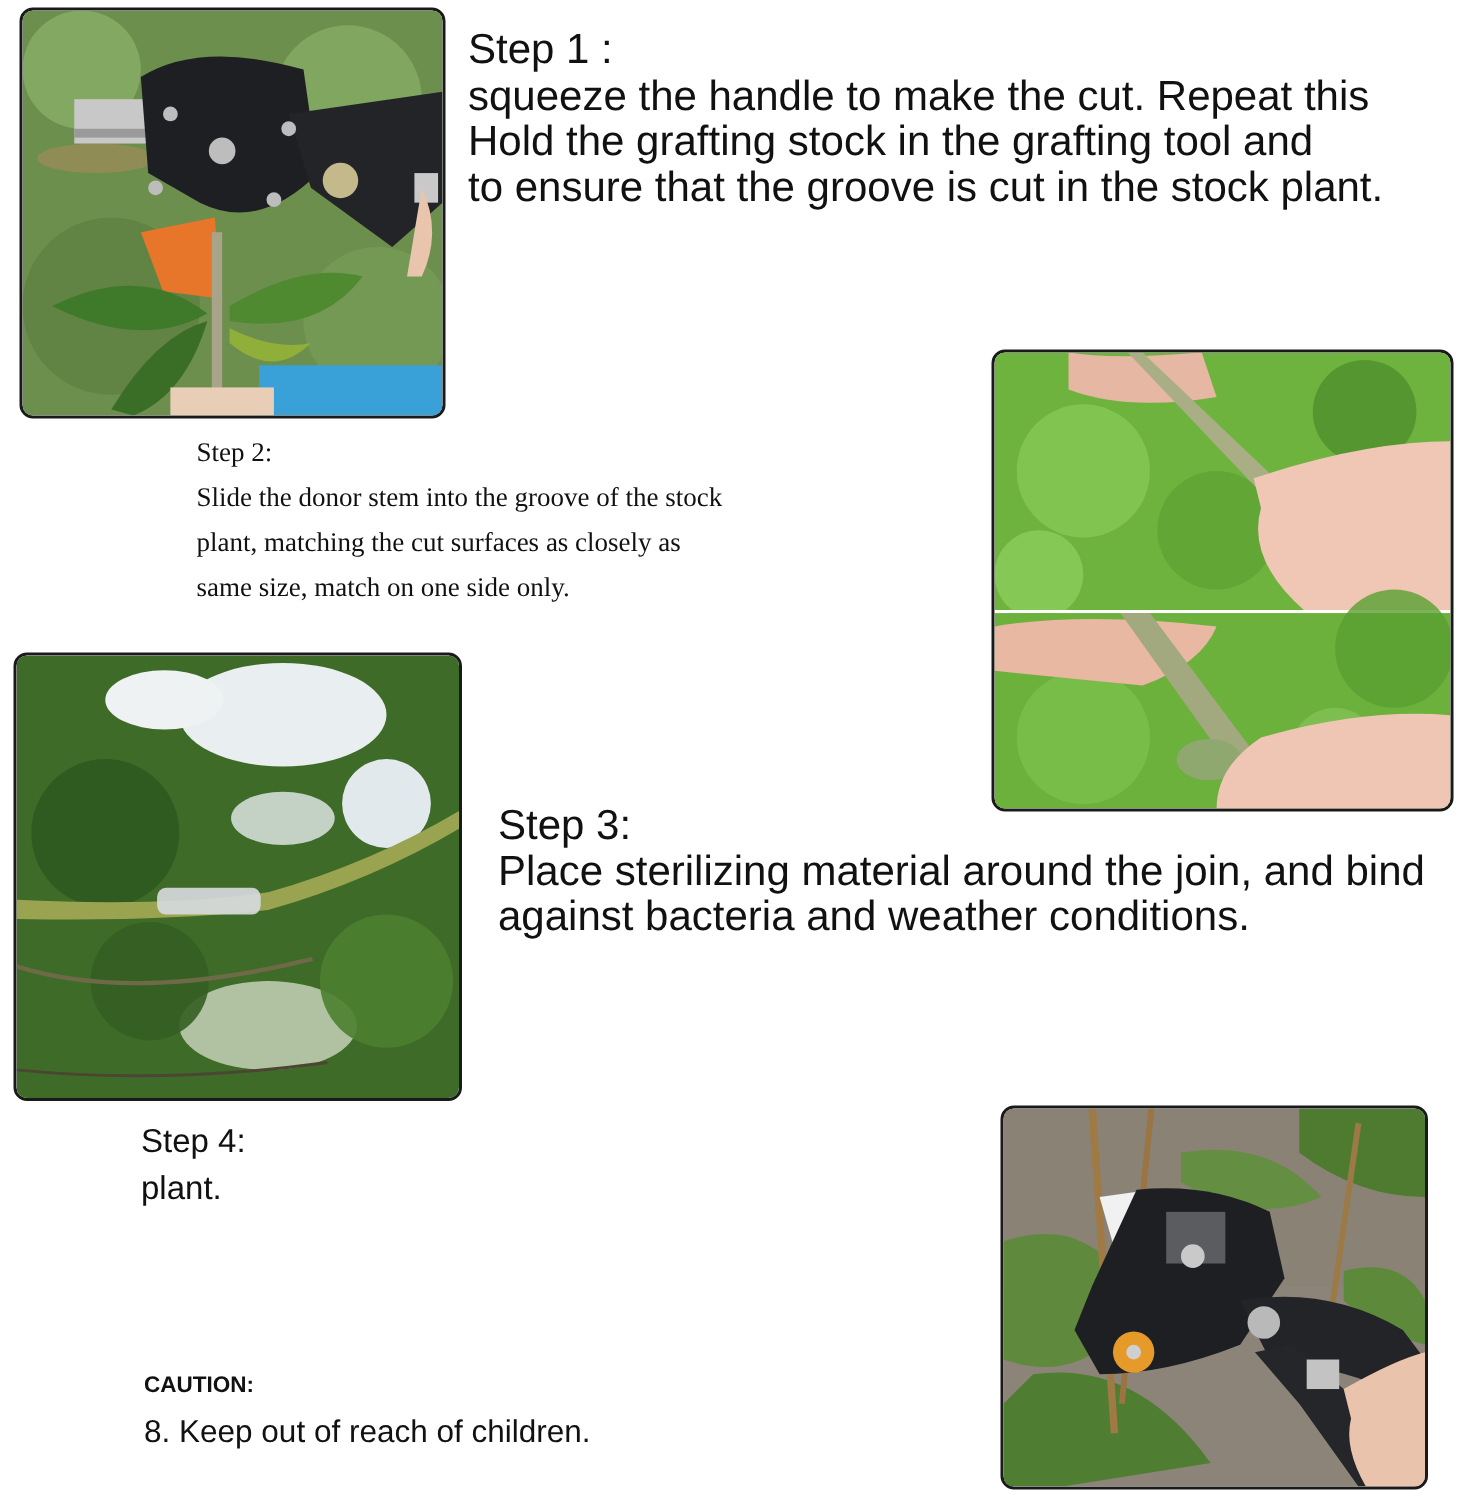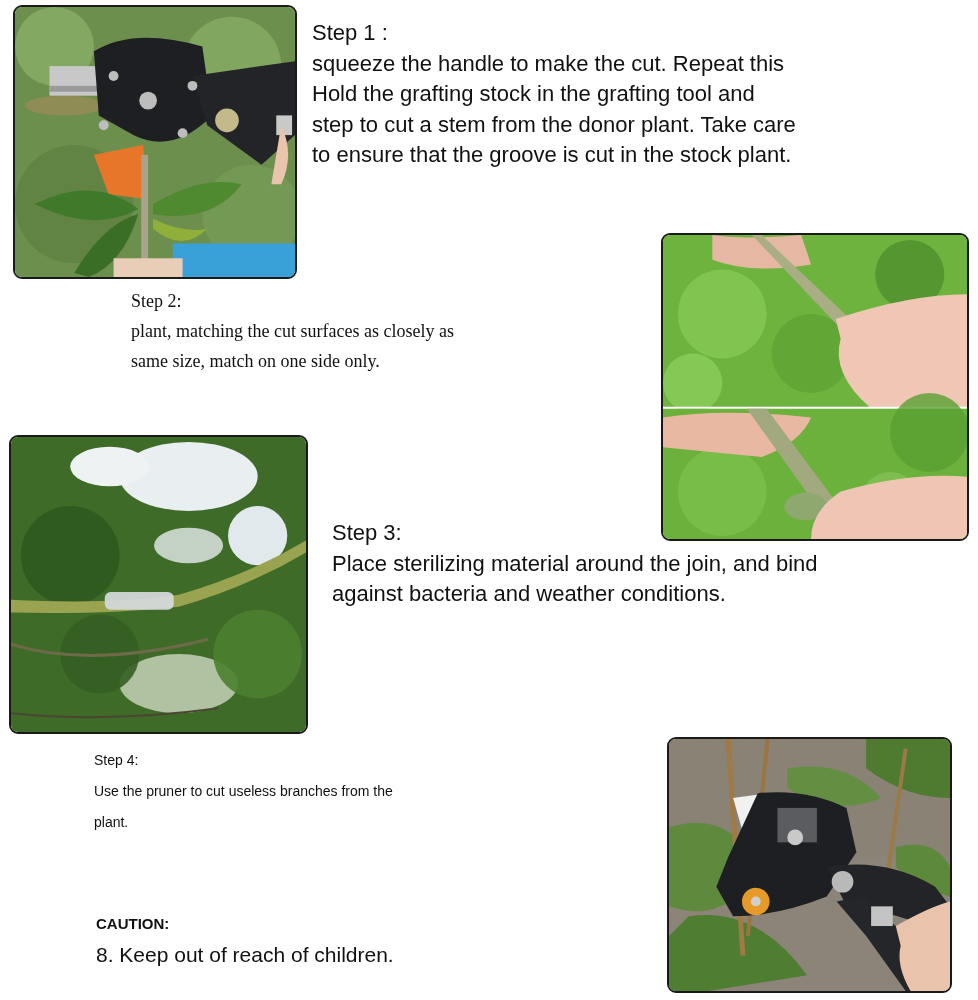--- a/index.html
+++ b/index.html
@@ -12,21 +12,21 @@
   .photo {
     position:absolute;
     border:2px solid #1a1a1a;
     border-radius:9px;
     overflow:hidden;
     box-sizing:border-box;
   }
   .photo svg { display:block; width:100%; height:100%; }
   .textblock {
     position:absolute;
-    font-size:22px;
+    font-size:28px;
     line-height:30.5px;
     color:#111111;
   }
   .textblock p { margin:0; }
   .caution-title { font-weight:bold; font-size:15px; }
 </style>
 </head>
 <body>
 
 <div class="photo" style="left:13px;top:5px;width:284px;height:274px;">
@@ -57,26 +57,26 @@
     <path d="M270 120 Q284 150 270 180 L260 180 Z" fill="#e9c5ae"></path>
     <rect x="160" y="240" width="124" height="34" fill="#3aa0d8"></rect>
     <rect x="100" y="255" width="70" height="19" fill="#e8cdb7"></rect>
   </svg>
 </div>
 
 <div class="textblock" style="left:312px;top:18px;">
   <p>Step 1 :</p>
   <p>squeeze the handle to make the cut. Repeat this</p>
   <p>Hold the grafting stock in the grafting tool and</p>
-  <p>step to cut a stem from the donor plant. Take care</p>
   <p>to ensure that the groove is cut in the stock plant.</p>
 </div>
 
 <div class="textblock" style="left:131px;top:286px;font-size:18px;line-height:30px;font-family:Liberation Serif, serif;">
   <p>Step 2:</p>
+  <p>Slide the donor stem into the groove of the stock</p>
   <p>plant, matching the cut surfaces as closely as</p>
   <p>same size, match on one side only.</p>
 </div>
 
 <div class="photo" style="left:661px;top:233px;width:308px;height:308px;">
   <svg viewBox="0 0 308 308" preserveAspectRatio="none">
     <rect width="308" height="175" fill="#6fb33f"></rect>
     <circle cx="60" cy="80" r="45" fill="#86c955" opacity="0.8"></circle>
     <circle cx="150" cy="120" r="40" fill="#5fa235" opacity="0.8"></circle>
     <circle cx="250" cy="40" r="35" fill="#4c8a2b" opacity="0.7"></circle>
@@ -107,29 +107,28 @@
     <circle cx="60" cy="120" r="50" fill="#2f5a1f" opacity="0.9"></circle>
     <circle cx="250" cy="220" r="45" fill="#4d7f2f" opacity="0.9"></circle>
     <circle cx="90" cy="220" r="40" fill="#355f22" opacity="0.9"></circle>
     <path d="M0 165 Q100 170 170 160 Q240 140 299 105 L299 117 Q240 152 170 172 Q100 180 0 178 Z" fill="#9aa34f"></path>
     <rect x="95" y="157" width="70" height="18" rx="6" fill="#d8dce0" opacity="0.9"></rect>
     <path d="M0 210 Q80 235 200 205" stroke="#6e6a48" stroke-width="3" fill="none"></path>
     <path d="M0 280 Q100 290 210 275" stroke="#4a4632" stroke-width="2" fill="none"></path>
   </svg>
 </div>
 
-<div class="textblock" style="left:332px;top:518px;">
+<div class="textblock" style="left:332px;top:535px;">
   <p>Step 3:</p>
   <p>Place sterilizing material around the join, and bind</p>
   <p>against bacteria and weather conditions.</p>
 </div>
 
-<div class="textblock" style="left:94px;top:745px;font-size:14px;line-height:31px;">
+<div class="textblock" style="left:94px;top:745px;font-size:22px;line-height:31px;">
   <p>Step 4:</p>
-  <p>Use the pruner to cut useless branches from the</p>
   <p>plant.</p>
 </div>
 
 <div class="textblock" style="left:96px;top:908px;font-size:21px;line-height:31px;">
   <p class="caution-title">CAUTION:</p>
   <p>8. Keep out of reach of children.</p>
 </div>
 
 <div class="photo" style="left:667px;top:737px;width:285px;height:256px;">
   <svg viewBox="0 0 285 256" preserveAspectRatio="none">

